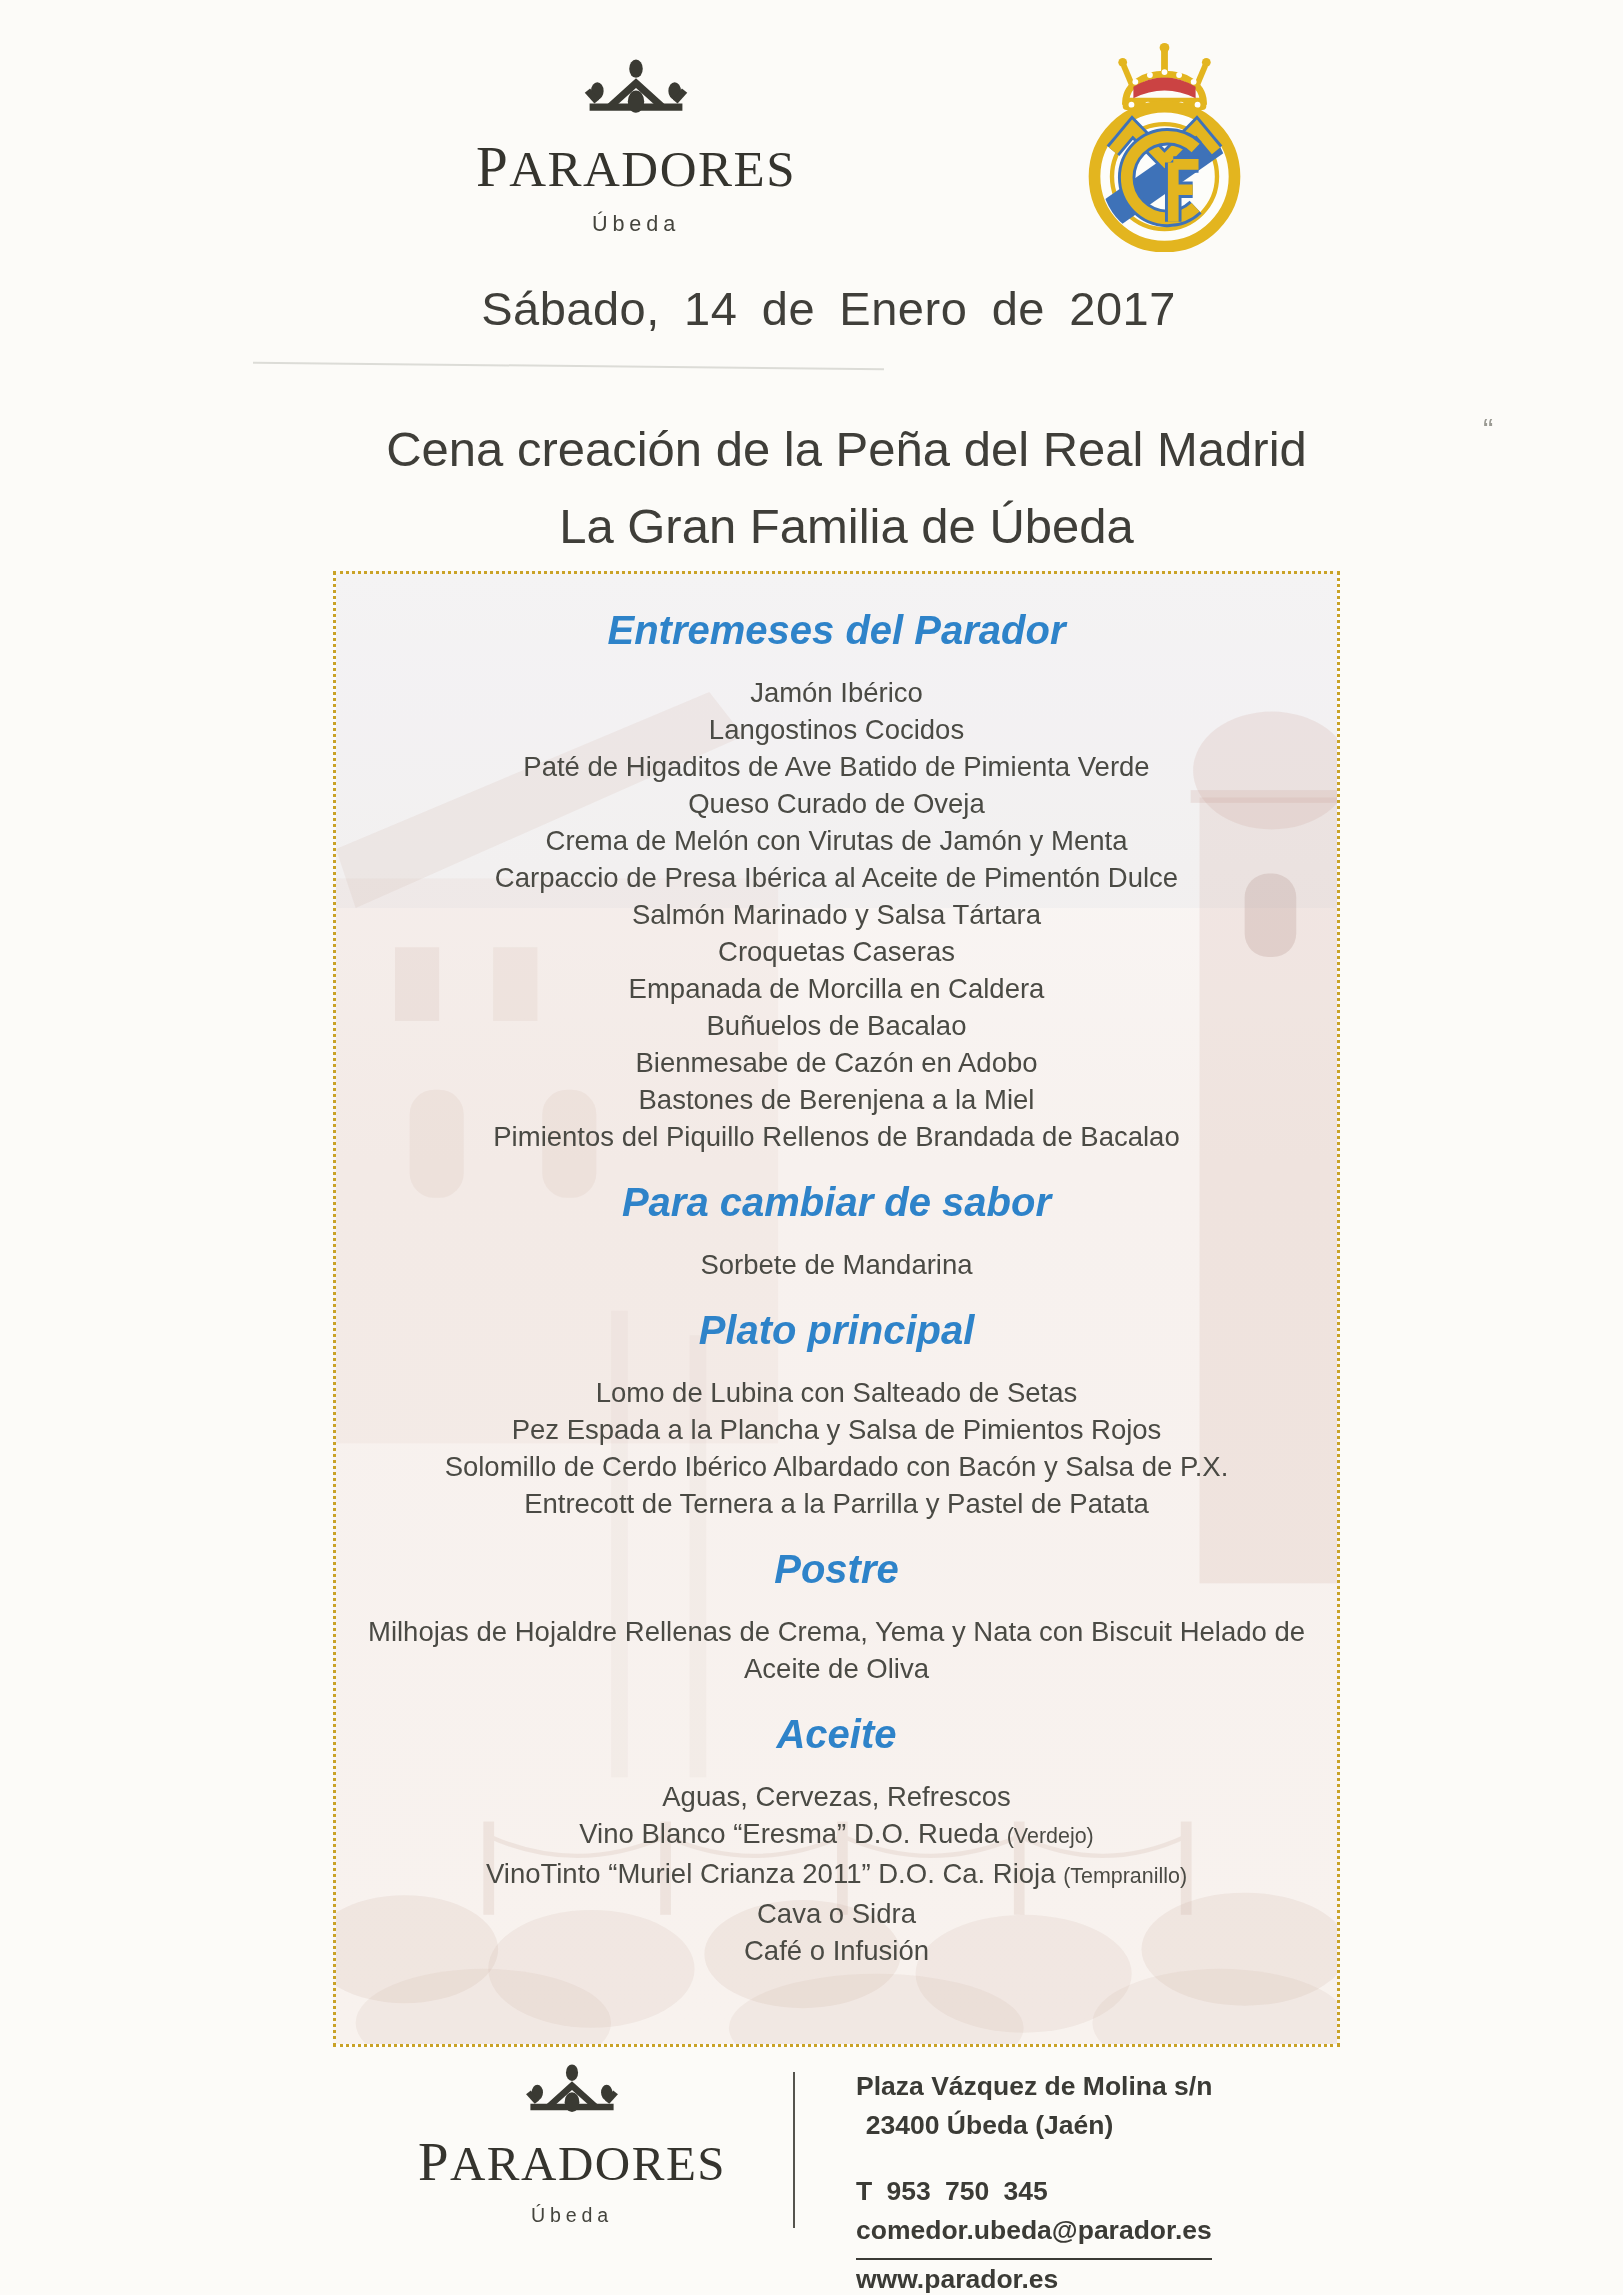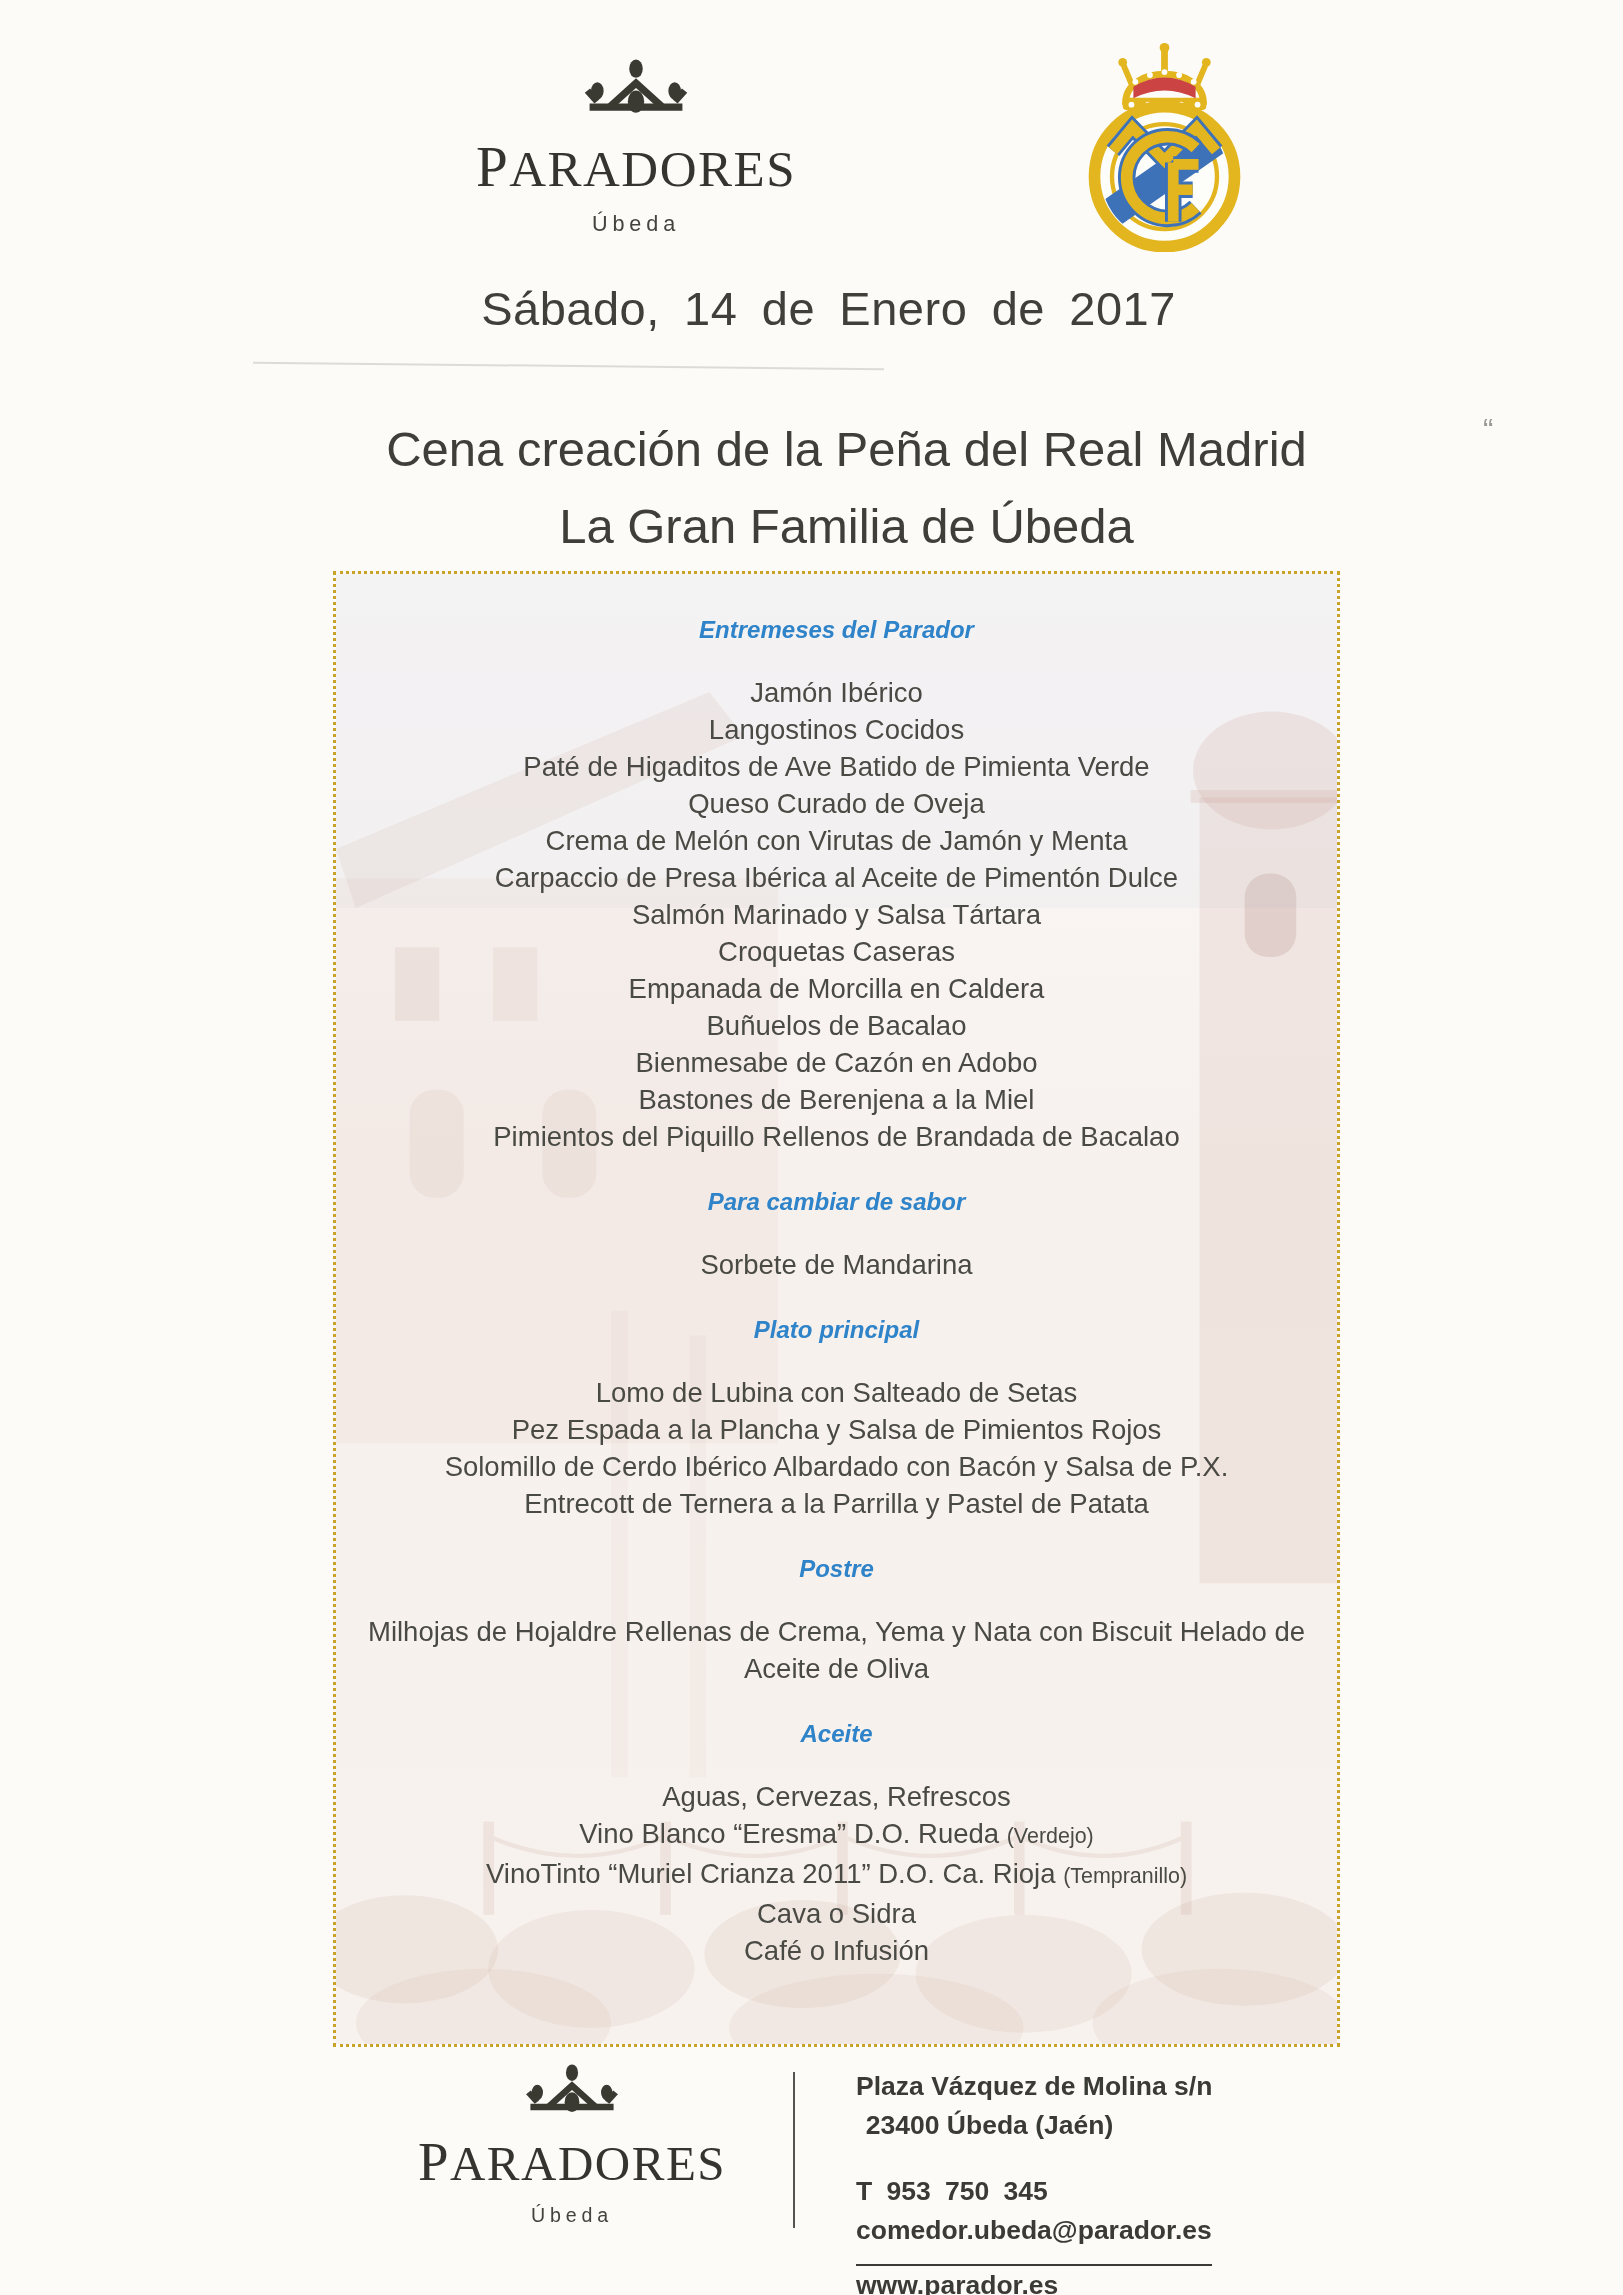--- a/index.html
+++ b/index.html
@@ -42,42 +42,42 @@
   }
   
   .menu-box{
     position:absolute;left:333px;top:571px;width:1007px;height:1476px;
     border:3.4px dotted var(--border-gold);
     background:linear-gradient(180deg,#fdfdfc 0%,#f9f5f2 40%,#faf6f2 100%);
   }
   .watermark{position:absolute;left:0;top:0;width:100%;height:100%;}
   .menu-content{position:relative;padding:37px 2.9px 0;text-align:center;}
   .section-heading{
-    font-size:24px;font-weight:bold;font-style:italic;line-height:38px;
+    font-size:40px;font-weight:bold;font-style:italic;line-height:38px;
     color:var(--accent);margin:28.5px 0 24.5px;
   }
   .section-heading:first-child{margin-top:0;}
   .menu-item{font-size:27.5px;line-height:37px;color:var(--ink);}
   .menu-item .paren{font-size:0.78em;}
   
   .brand-footer{left:400px;top:2064px;width:344px;}
   .brand-footer .brand-word{font-size:49px;margin-top:13.7px;}
   .brand-footer .brand-sub{font-size:19.6px;margin-top:11.8px;}
   .footer-divider{
     position:absolute;left:793px;top:2072px;width:2px;height:156px;background:#55544e;
   }
   .contact{
     position:absolute;left:856px;top:2067px;width:589px;
     font-size:26.5px;font-weight:bold;color:var(--ink-dark);line-height:39px;
   }
   .contact .indent{padding-left:9.8px;}
   .contact .phone{word-spacing:6.9px;margin-top:27px;}
   .contact .link{
     display:inline-block;border-bottom:2.5px solid var(--ink-dark);
-    padding-bottom:19px;line-height:1.15;margin-top:2.9px;
+    padding-bottom:13px;line-height:1.15;margin-top:2.9px;
   }
 </style>
 </head>
 <body>
 
 <div class="brand brand-top">
   <svg class="crown-svg" width="116" height="58" viewBox="0 0 240 120" aria-hidden="true">
     <ellipse cx="120" cy="20" rx="14" ry="19"></ellipse>
     <ellipse cx="40" cy="66" rx="13" ry="18"></ellipse>
     <ellipse cx="200" cy="66" rx="13" ry="18"></ellipse>

